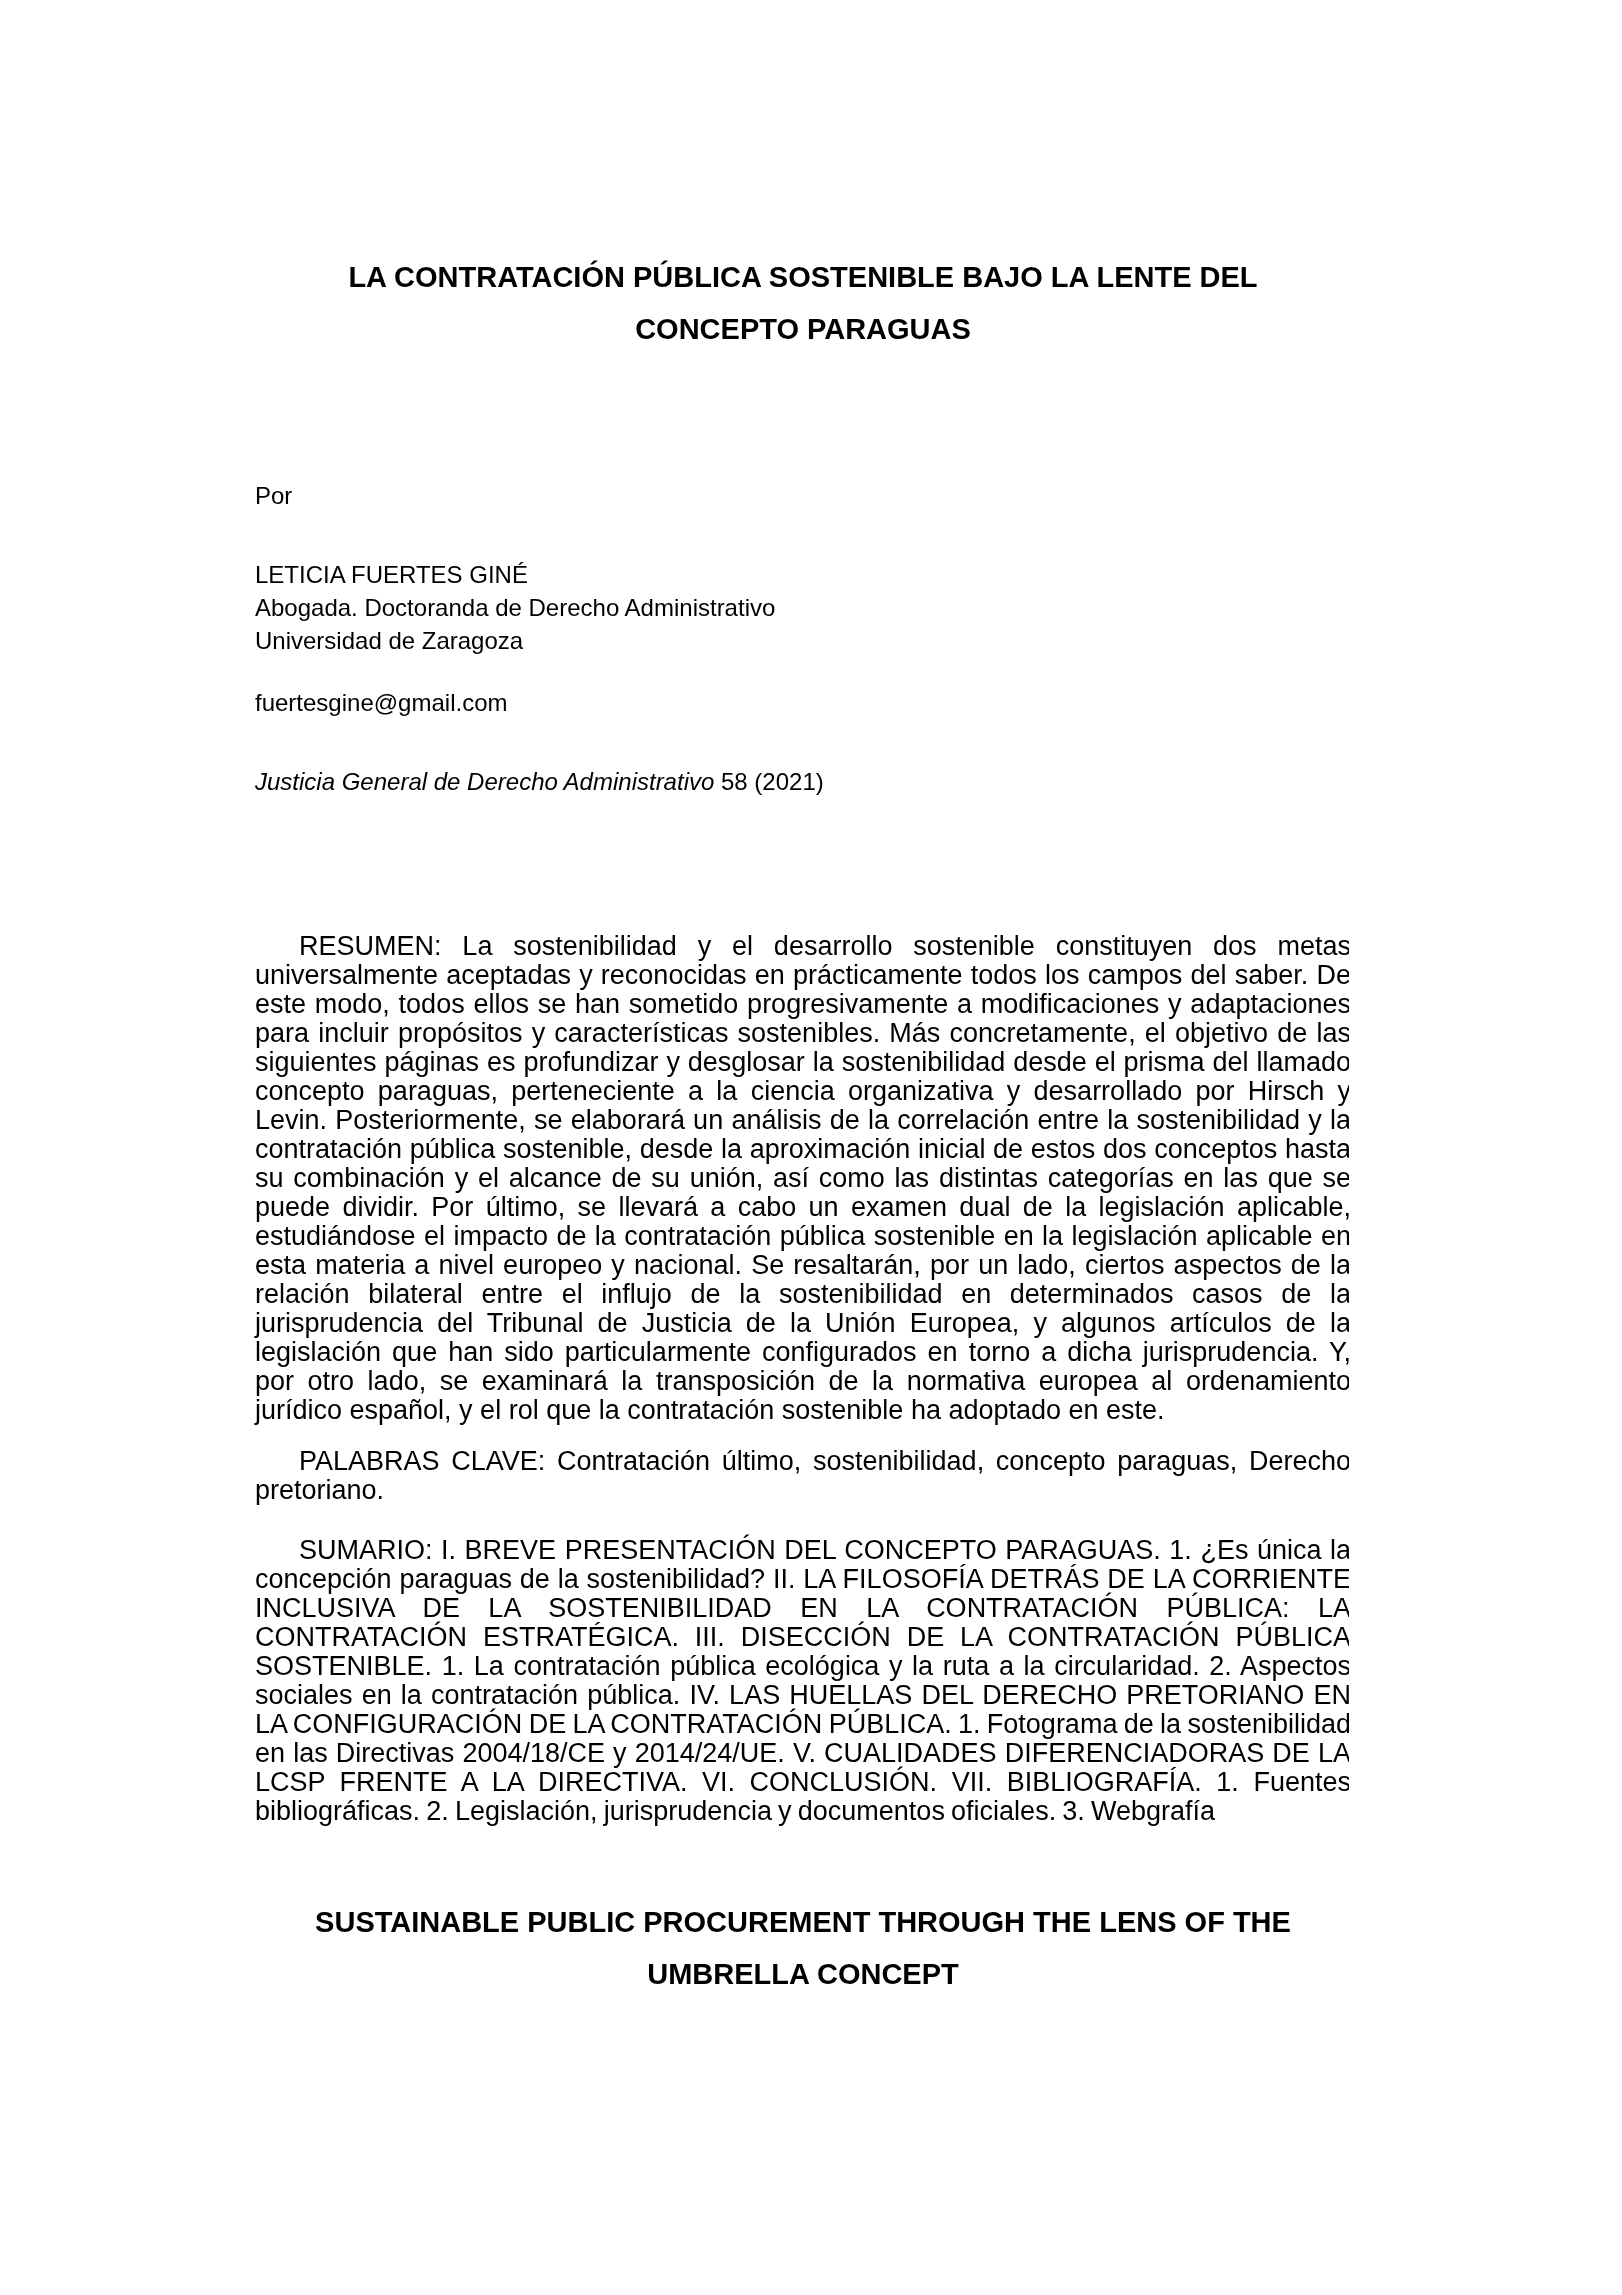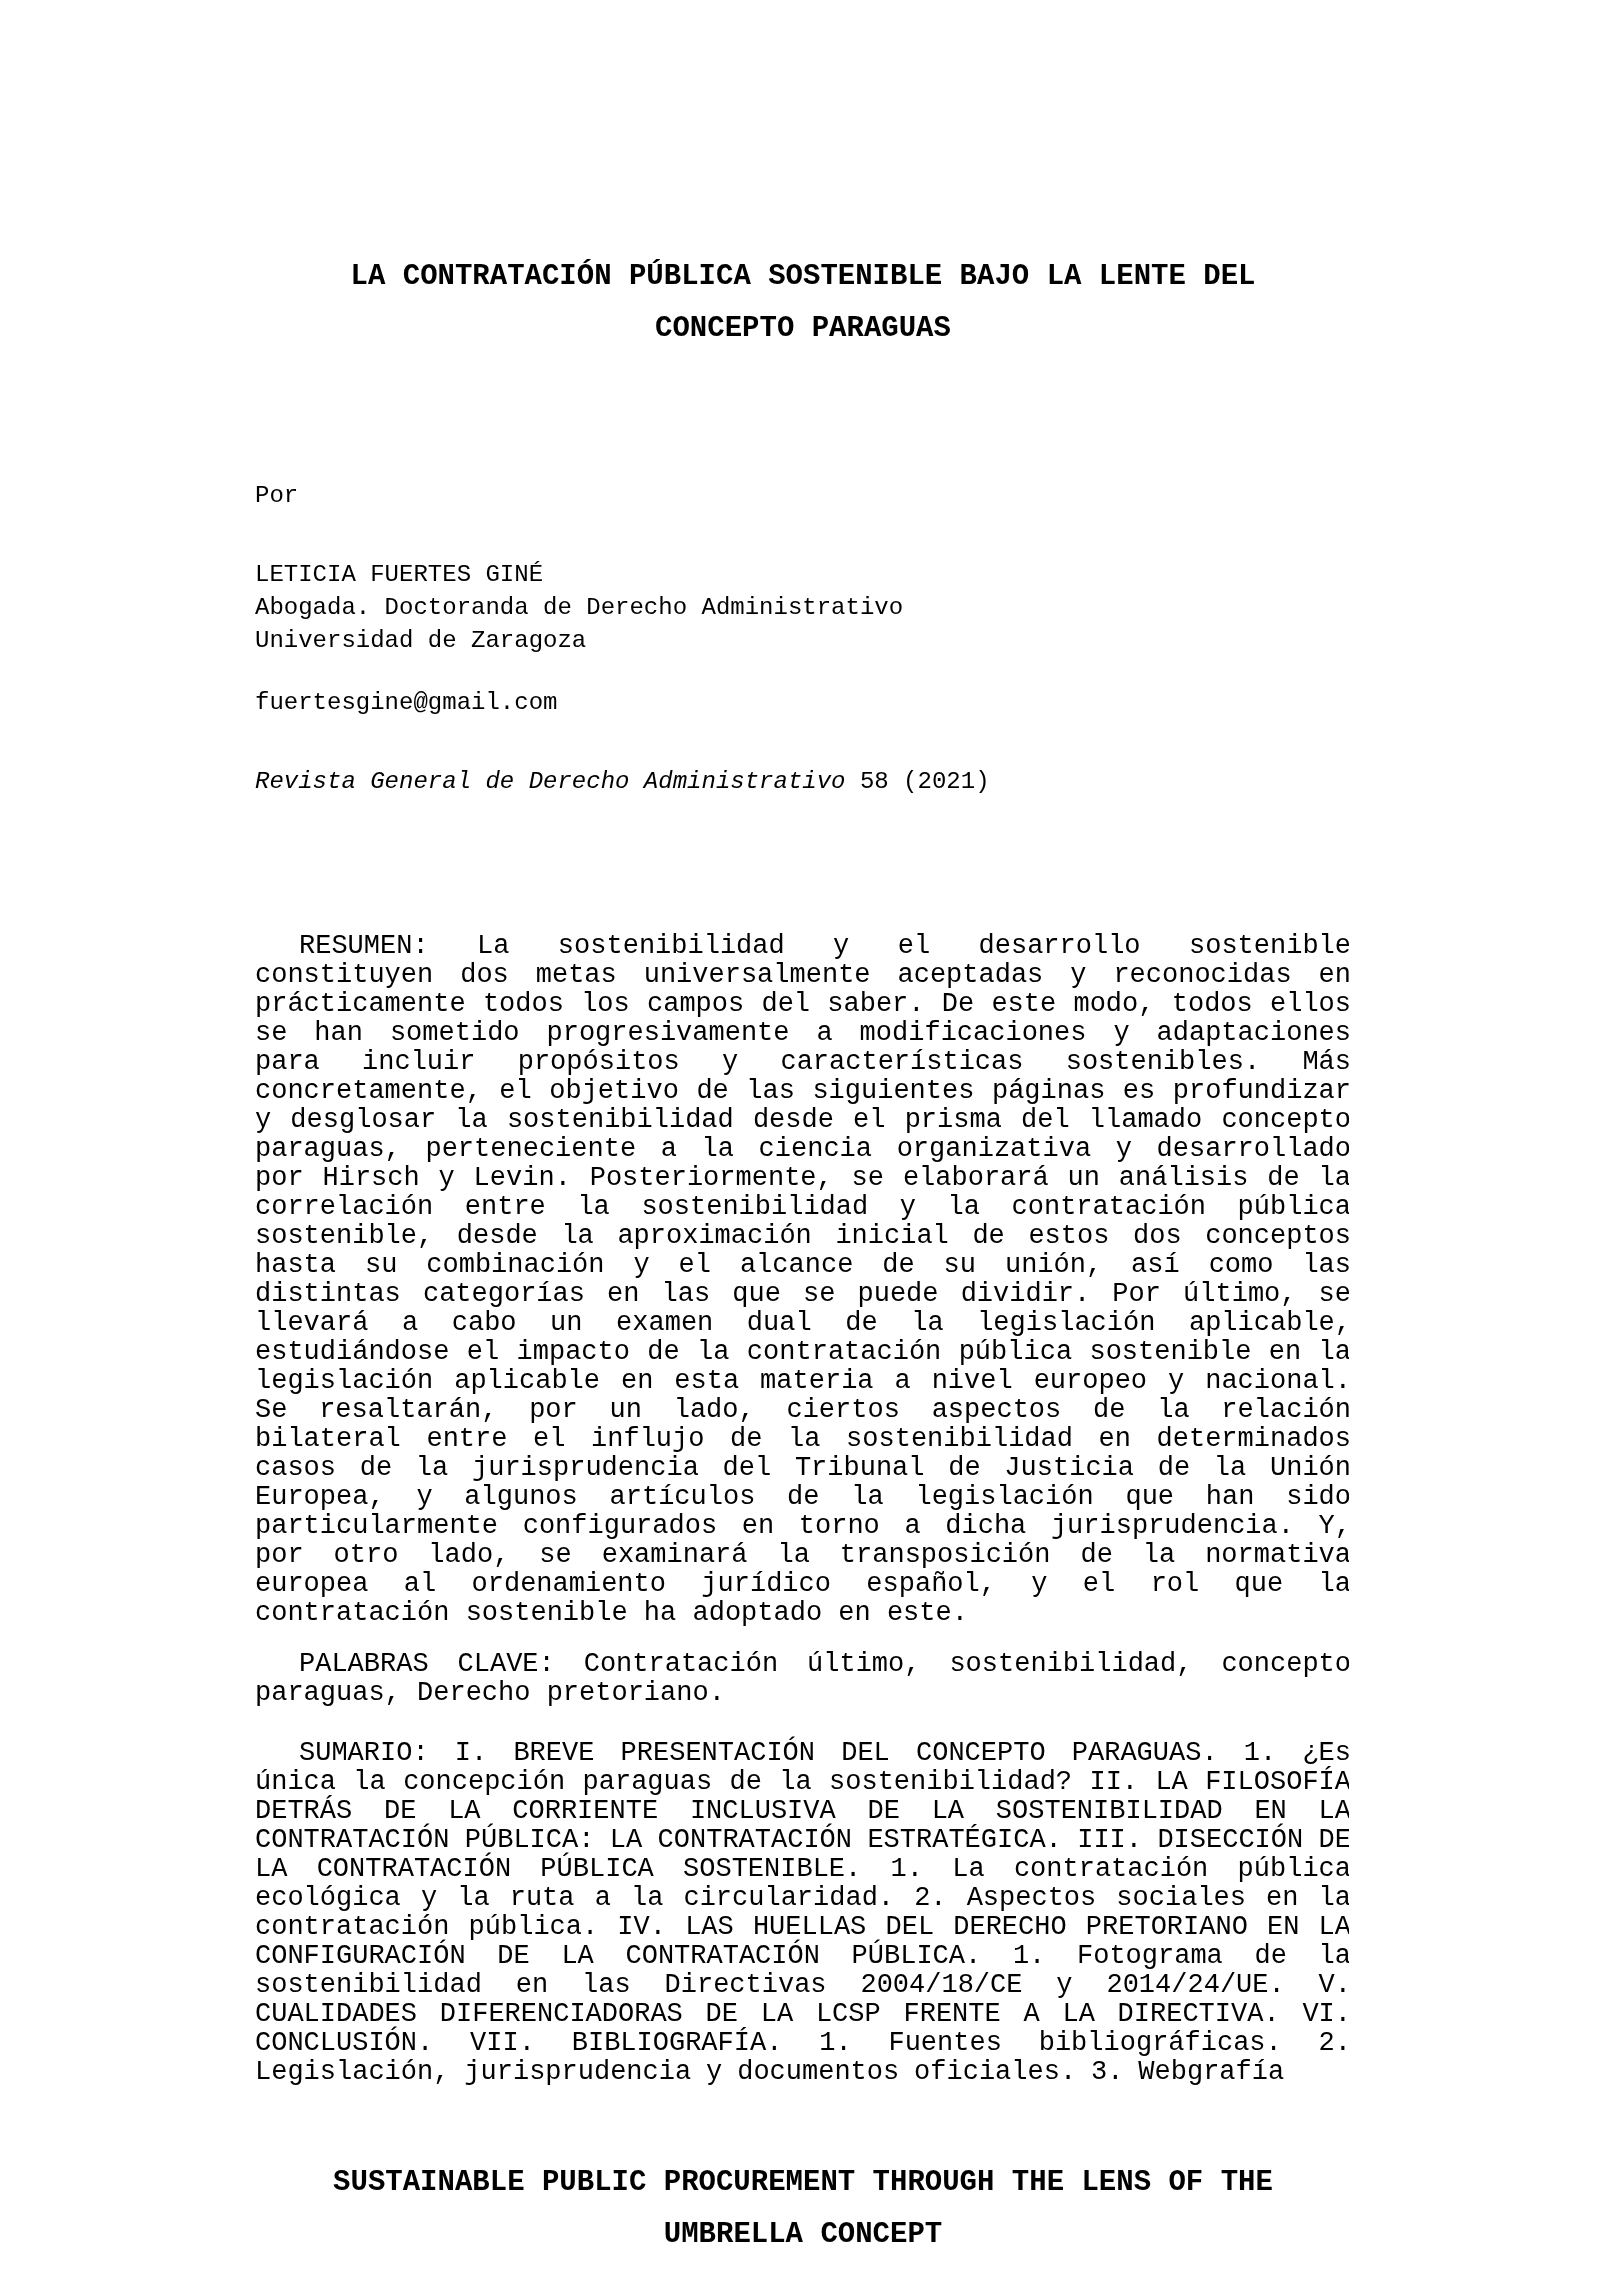--- a/index.html
+++ b/index.html
@@ -7,21 +7,21 @@
     margin: 0;
     padding: 0;
     background: #ffffff;
   }
   .page {
     position: relative;
     width: 1349px;
     height: 2295px;
     background: #ffffff;
     color: #000000;
-    font-family: Liberation Mono, monospace;
+    font-family: Liberation Sans, sans-serif;
     overflow: hidden;
   }
   .content {
     width: 1096px;
     margin-left: 255px;
   }
   
   .doc-title {
     font-size: 29px;
     font-weight: bold;
@@ -69,21 +69,21 @@
 
     <div class="centered author-block">
       <div>LETICIA FUERTES GINÉ</div>
       <div>Abogada. Doctoranda de Derecho Administrativo</div>
       <div>Universidad de Zaragoza</div>
     </div>
 
     <div class="centered email-line">fuertesgine@gmail.com</div>
 
     <div class="centered journal-line">
-      <span class="journal-name">Revista General de Derecho Administrativo</span>
+      <span class="journal-name">Justicia General de Derecho Administrativo</span>
       <span>58 (2021)</span>
     </div>
 
     <p class="para abstract">
       <span>RESUMEN:</span>
       <span>La sostenibilidad y el desarrollo sostenible constituyen dos metas universalmente aceptadas y reconocidas en prácticamente todos los campos del saber. De este modo, todos ellos se han sometido progresivamente a modificaciones y adaptaciones para incluir propósitos y características sostenibles. Más concretamente, el objetivo de las siguientes páginas es profundizar y desglosar la sostenibilidad desde el prisma del llamado concepto paraguas, perteneciente a la ciencia organizativa y desarrollado por Hirsch y Levin. Posteriormente, se elaborará un análisis de la correlación entre la sostenibilidad y la contratación pública sostenible, desde la aproximación inicial de estos dos conceptos hasta su combinación y el alcance de su unión, así como las distintas categorías en las que se puede dividir. Por último, se llevará a cabo un examen dual de la legislación aplicable, estudiándose el impacto de la contratación pública sostenible en la legislación aplicable en esta materia a nivel europeo y nacional. Se resaltarán, por un lado, ciertos aspectos de la relación bilateral entre el influjo de la sostenibilidad en determinados casos de la jurisprudencia del Tribunal de Justicia de la Unión Europea, y algunos artículos de la legislación que han sido particularmente configurados en torno a dicha jurisprudencia. Y, por otro lado, se examinará la transposición de la normativa europea al ordenamiento jurídico español, y el rol que la contratación sostenible ha adoptado en este.</span>
     </p>
 
     <p class="para keywords">
       <span>PALABRAS CLAVE:</span>

